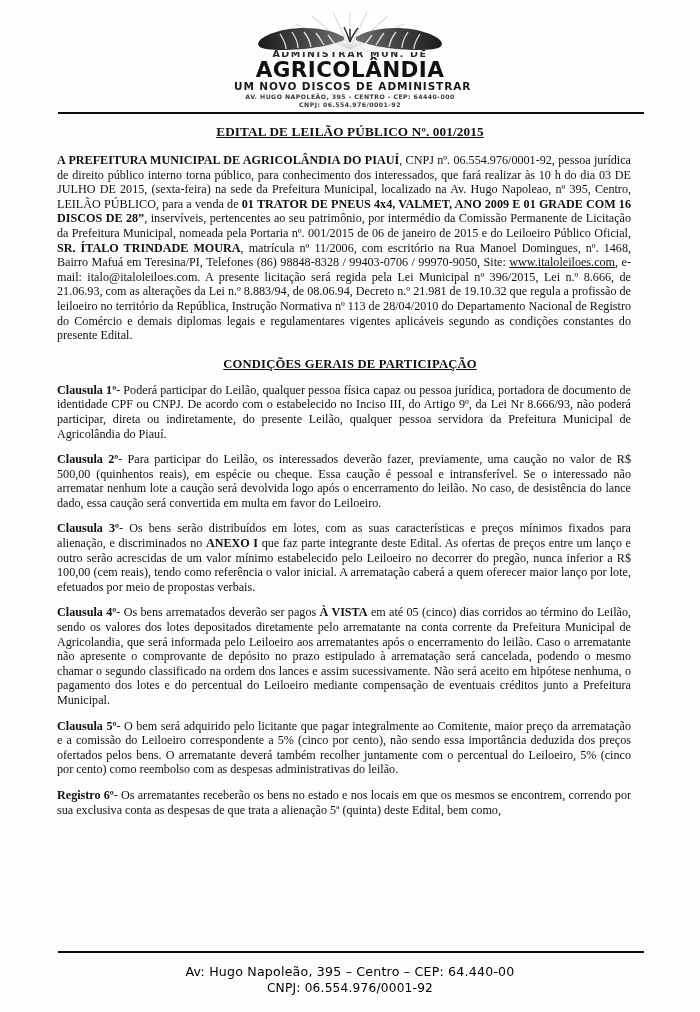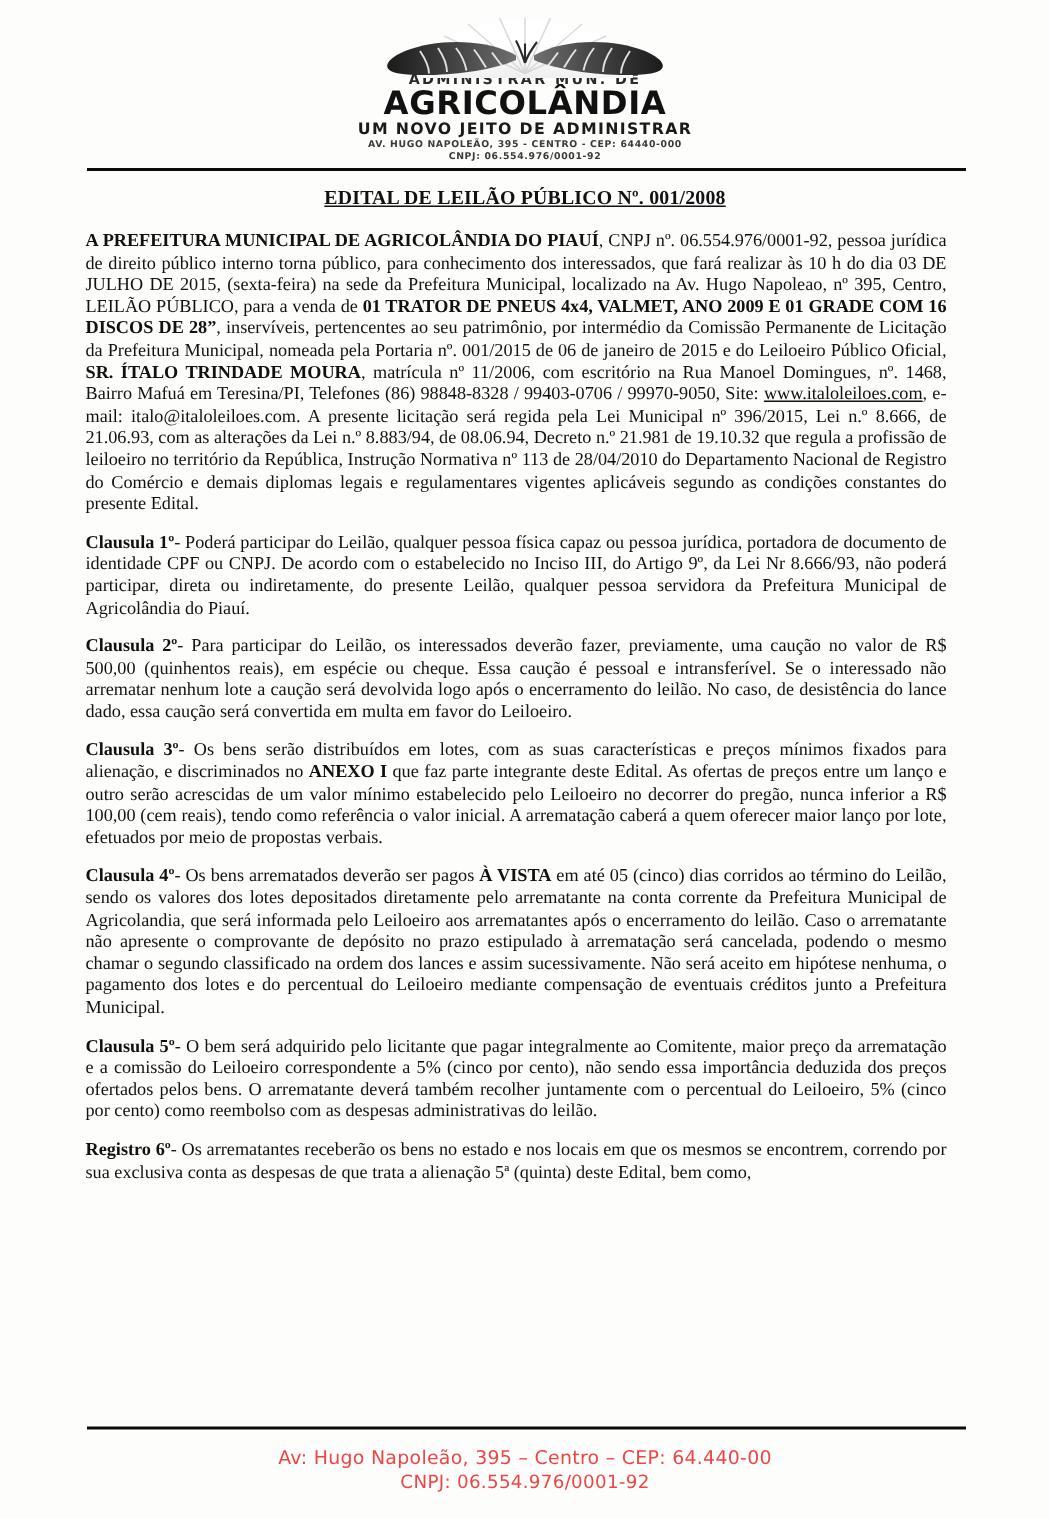--- a/index.html
+++ b/index.html
@@ -144,21 +144,21 @@
     height: 0;
     border-top: 2px solid #0c0c0c;
   }
   .footer {
     position: absolute;
     left: 0;
     right: 0;
     top: 963px;
     text-align: center;
     font-family: "DejaVu Sans", sans-serif;
-    color: #ef4444;
+    color: #000000;
   }
   .footer-l1 {
     font-size: 12.6px;
     line-height: 17px;
     letter-spacing: 0.2px;
   }
   .footer-l2 {
     font-size: 12.2px;
     line-height: 16px;
     letter-spacing: 0.2px;
@@ -224,36 +224,37 @@
           <g stroke="#2a2a2a" stroke-width="1.4" fill="none">
             <path d="M116 30 C 114 24, 112 19, 110 15"></path>
             <path d="M116 30 C 118 24, 121 20, 124 16"></path>
             <path d="M116 30 C 116 25, 116 21, 116 17"></path>
           </g>
         </svg>
       </div>
 
       <div class="logo-line1">ADMINISTRAR MUN. DE</div>
       <div class="logo-line2">AGRICOLÂNDIA</div>
-      <div class="logo-line3">UM NOVO JEITO DE ADMINISTRAR</div>
+      <div class="logo-line3">UM NOVO DISCOS DE ADMINISTRAR</div>
       <div class="logo-addr">AV. HUGO NAPOLEÃO, 395 - CENTRO - CEP: 64440-000</div>
       <div class="logo-addr">CNPJ: 06.554.976/0001-92</div>
     </div>
   </div>
 
   <div class="rule-top"></div>
 
   <div class="content">
 
-    <div class="doc-title">EDITAL DE LEILÃO PÚBLICO Nº. 001/2008</div>
+    <div class="doc-title">EDITAL DE LEILÃO PÚBLICO Nº. 001/2015</div>
 
     <p class="para lead">
       <span class="b">A PREFEITURA MUNICIPAL DE AGRICOLÂNDIA DO PIAUÍ</span><span>, CNPJ nº. 06.554.976/0001-92, pessoa jurídica de direito público interno torna público, para conhecimento dos interessados, que fará realizar às 10 h do dia 03 DE JULHO DE 2015, (sexta-feira) na sede da Prefeitura Municipal, localizado na Av. Hugo Napoleao, nº 395, Centro, LEILÃO PÚBLICO, para a venda de </span><span class="b">01 TRATOR DE PNEUS 4x4, VALMET, ANO 2009 E 01 GRADE COM 16 DISCOS DE 28”</span><span>, inservíveis, pertencentes ao seu patrimônio, por intermédio da Comissão Permanente de Licitação da Prefeitura Municipal, nomeada pela Portaria nº. 001/2015 de 06 de janeiro de 2015 e do Leiloeiro Público Oficial, </span><span class="b">SR. ÍTALO TRINDADE MOURA</span><span>, matrícula nº 11/2006, com escritório na Rua Manoel Domingues, nº. 1468, Bairro Mafuá em Teresina/PI, Telefones (86) 98848-8328 / 99403-0706 / 99970-9050, Site: </span><span class="u">www.italoleiloes.com</span><span>, e-mail: italo@italoleiloes.com. A presente licitação será regida pela Lei Municipal nº 396/2015, Lei n.º 8.666, de 21.06.93, com as alterações da Lei n.º 8.883/94, de 08.06.94, Decreto n.º 21.981 de 19.10.32 que regula a profissão de leiloeiro no território da República, Instrução Normativa nº 113 de 28/04/2010 do Departamento Nacional de Registro do Comércio e demais diplomas legais e regulamentares vigentes aplicáveis segundo as condições constantes do presente Edital.</span>
     </p>
 
+    <div class="section-title">CONDIÇÕES GERAIS DE PARTICIPAÇÃO</div>
 
     <p class="para">
       <span class="b">Clausula 1º</span><span>- Poderá participar do Leilão, qualquer pessoa física capaz ou pessoa jurídica, portadora de documento de identidade CPF ou CNPJ. De acordo com o estabelecido no Inciso III, do Artigo 9º, da Lei Nr 8.666/93, não poderá participar, direta ou indiretamente, do presente Leilão, qualquer pessoa servidora da Prefeitura Municipal de Agricolândia do Piauí.</span>
     </p>
 
     <p class="para">
       <span class="b">Clausula 2º</span><span>- Para participar do Leilão, os interessados deverão fazer, previamente, uma caução no valor de R$ 500,00 (quinhentos reais), em espécie ou cheque. Essa caução é pessoal e intransferível. Se o interessado não arrematar nenhum lote a caução será devolvida logo após o encerramento do leilão. No caso, de desistência do lance dado, essa caução será convertida em multa em favor do Leiloeiro.</span>
     </p>
 
     <p class="para">

